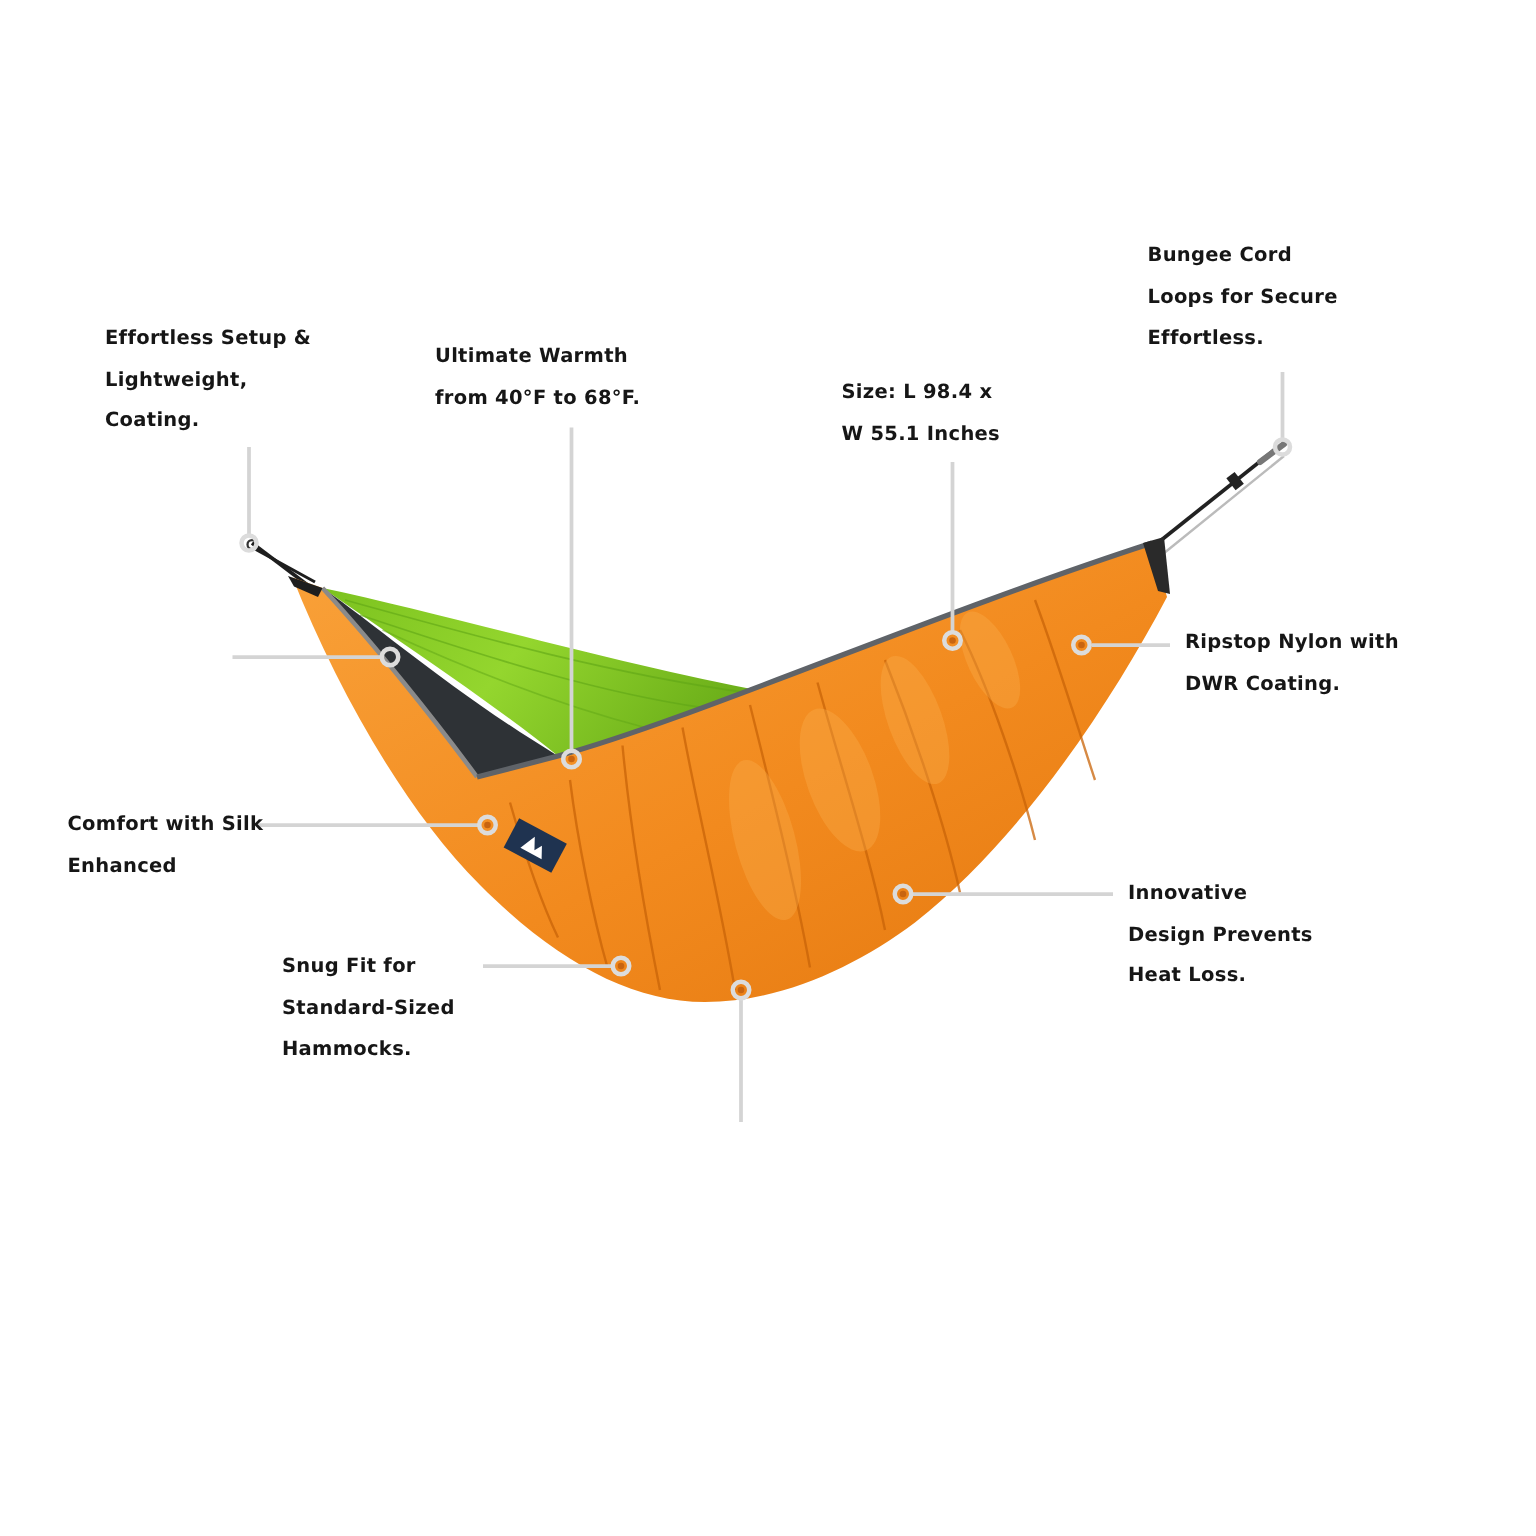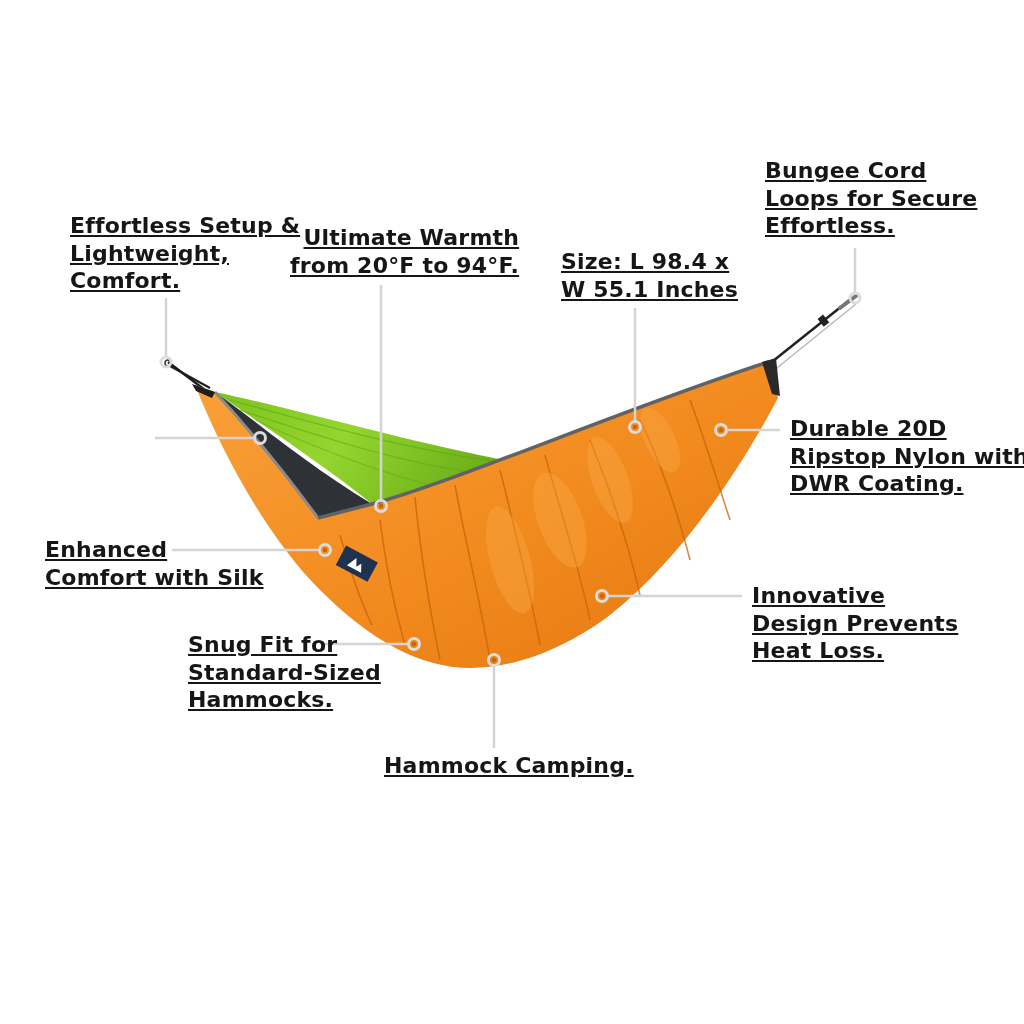--- a/index.html
+++ b/index.html
@@ -1,27 +1,26 @@
 <!DOCTYPE html>
 <html><head>
   <meta charset="utf-8">
   <style>
     html, body { margin: 0; padding: 0; background: #ffffff; }
     body { width: 1024px; height: 1024px; position: relative; overflow: hidden;
            font-family: "DejaVu Sans", "Liberation Sans", sans-serif; }
     #stage { position: absolute; left: 0; top: 0; width: 1024px; height: 1024px; }
     .callout {
       position: absolute;
-      font-size: 22px;
+      font-size: 13px;
       line-height: 27.5px;
       font-weight: 600;
       color: #161616;
       letter-spacing: 0.2px;
       white-space: nowrap;
-      text-decoration: underline;
     }
     .callout span { display: block; }
     svg#art { position: absolute; left: 0; top: 0; }
   </style>
 </head>
 <body>
 
 <div id="stage">
 
   <svg id="art" width="1024" height="1024" viewBox="0 0 1024 1024">
@@ -131,60 +130,58 @@
       <circle cx="325" cy="550" r="2.2"></circle>
       <circle cx="602" cy="596" r="2.2"></circle>
       <circle cx="414" cy="644" r="2.2"></circle>
       <circle cx="494" cy="660" r="2.2"></circle>
     </g>
   </svg>
 
   <div class="callout" style="left:70px; top:212px;">
     <span>Effortless Setup &amp;</span>
     <span>Lightweight,</span>
-    <span>Comfort.</span>
+    <span>Coating.</span>
   </div>
 
-  <div class="callout" style="left:290px; top:224px;text-align:right;">
+  <div class="callout" style="left:290px; top:224px;">
     <span>Ultimate Warmth</span>
-    <span>from 20°F to 94°F.</span>
+    <span>from 40°F to 68°F.</span>
   </div>
 
   <div class="callout" style="left:561px; top:248px;">
     <span>Size: L 98.4 x</span>
     <span>W 55.1 Inches</span>
   </div>
 
   <div class="callout" style="left:765px; top:157px;">
     <span>Bungee Cord</span>
     <span>Loops for Secure</span>
     <span>Effortless.</span>
   </div>
 
 
   <div class="callout" style="left:790px; top:415px;">
-    <span>Durable 20D</span>
     <span>Ripstop Nylon with</span>
     <span>DWR Coating.</span>
   </div>
 
   <div class="callout" style="left:45px; top:536px;">
+    <span>Comfort with Silk</span>
     <span>Enhanced</span>
-    <span>Comfort with Silk</span>
   </div>
 
   <div class="callout" style="left:188px; top:631px;">
     <span>Snug Fit for</span>
     <span>Standard-Sized</span>
     <span>Hammocks.</span>
   </div>
 
   <div class="callout" style="left:752px; top:582px;">
     <span>Innovative</span>
     <span>Design Prevents</span>
     <span>Heat Loss.</span>
   </div>
 
   <div class="callout" style="left:384px; top:752px;">
-    <span>Hammock Camping.</span>
   </div>
 
 </div>
 
 </body></html>

